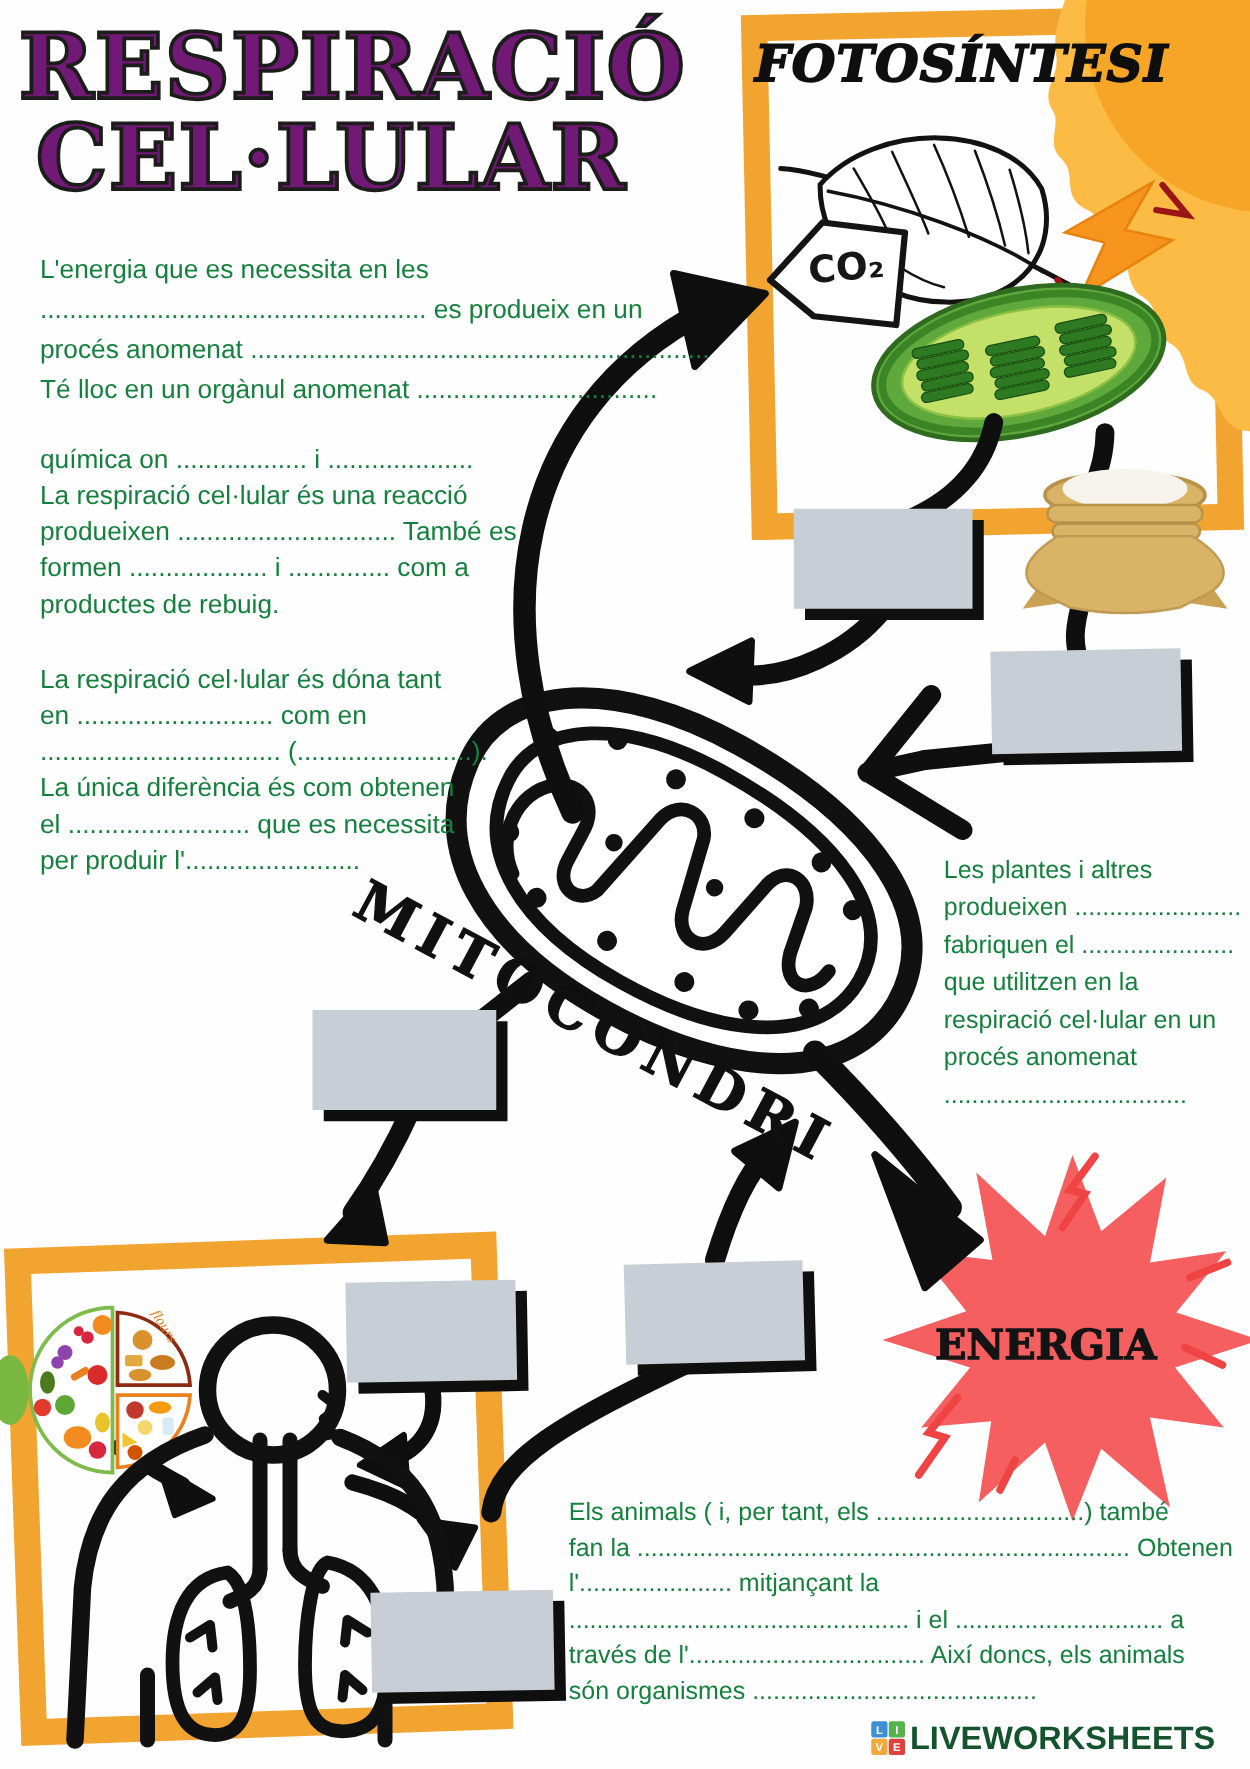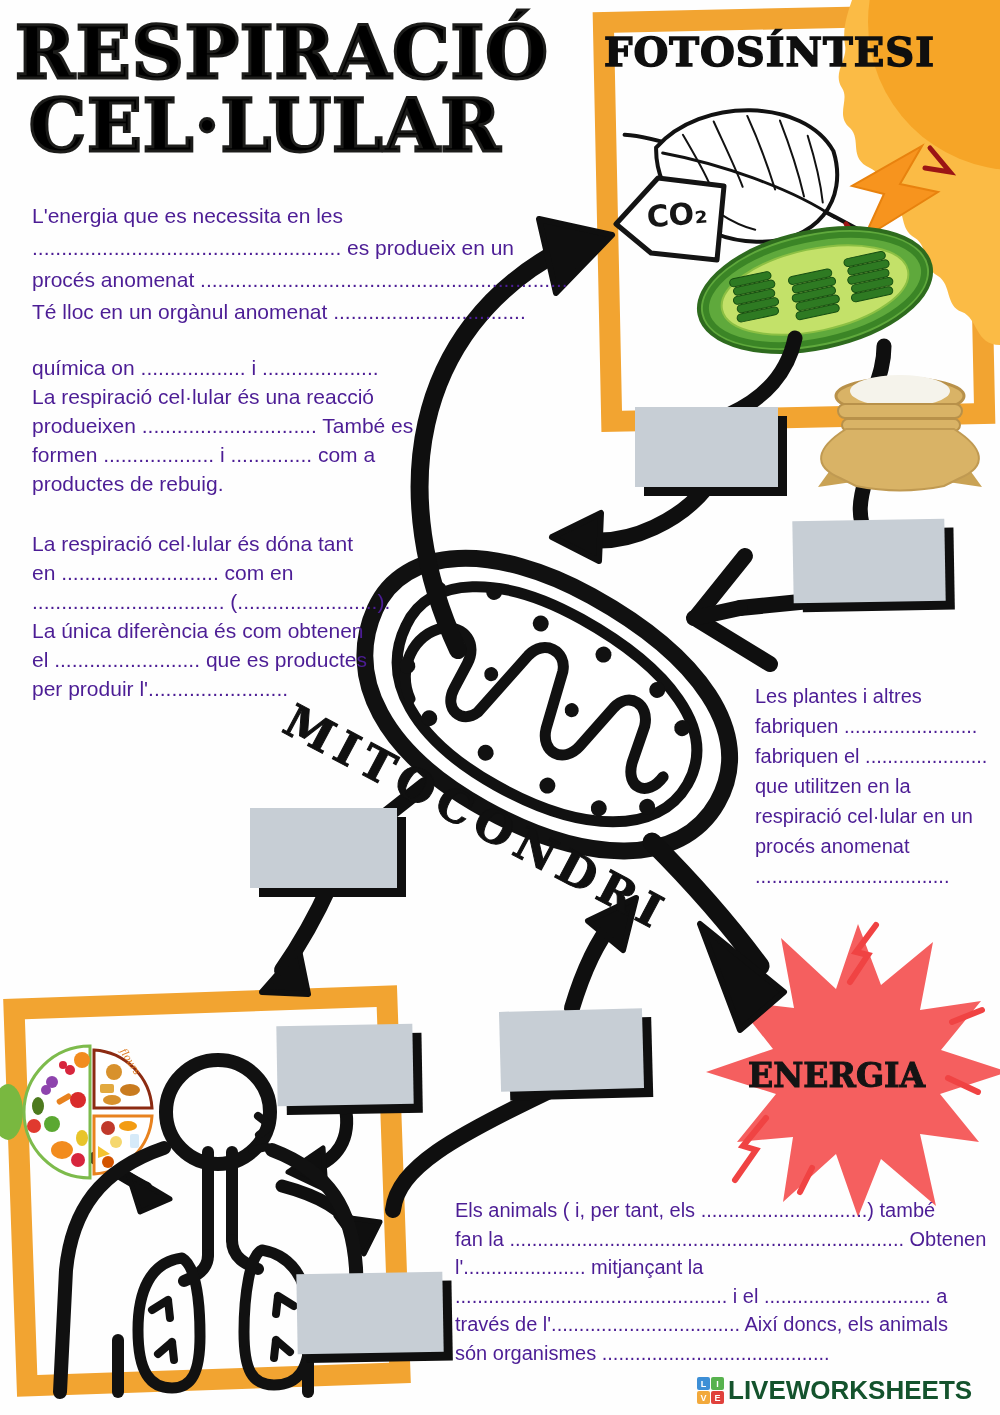--- a/index.html
+++ b/index.html
@@ -9,25 +9,25 @@
   .oframe{position:absolute;border:21px solid #F2A431;background:transparent;z-index:1;}
   #frame-foto{left:597px;top:8px;width:352px;height:378px;transform:rotate(-1.2deg);}
   #frame-human{left:10px;top:992px;width:352px;height:356px;transform:rotate(-2deg);}
   
   #art{position:absolute;left:0;top:0;z-index:2;}
   
   .abox{position:absolute;background:#C7CED5;box-shadow:9px 9px 0 #0f0f0f;z-index:3;}
   
   .txt{position:absolute;z-index:4;}
   #title{left:15px;top:16px;width:500px;text-align:center;font-family:"DejaVu Serif",serif;
-         font-weight:bold;font-size:72px;line-height:73px;color:#000000;
+         font-weight:bold;font-size:72px;line-height:73px;color:#701a75;
          -webkit-text-stroke:3px #1c1c1a;letter-spacing:1px;}
   #foto-heading{left:604px;top:28px;font-family:"DejaVu Serif",serif;font-weight:bold;
-         font-size:40px;color:#0f0f0f;-webkit-text-stroke:1.5px #0f0f0f;letter-spacing:1px;}
-  .para{position:absolute;color:#4c1d95;z-index:4;}
+         font-size:40px;color:#0f0f0f;-webkit-text-stroke:1.5px #0f0f0f;letter-spacing:1px;font-style:italic;}
+  .para{position:absolute;color:#15803d;z-index:4;}
   .para div{white-space:nowrap;}
   #p-intro{left:32px;top:200px;font-size:21px;line-height:32px;}
   #p-reaction{left:32px;top:353px;font-size:21px;line-height:29px;}
   #p-occurs{left:32px;top:529px;font-size:21px;line-height:29px;}
   #p-plants{left:755px;top:681px;font-size:20px;line-height:30px;}
   #p-animals{left:455px;top:1196px;font-size:20px;line-height:28.5px;}
   #mito-label{left:300px;top:694px;transform:rotate(28deg);transform-origin:0 0;
          font-family:"DejaVu Serif",serif;font-weight:bold;font-size:45px;letter-spacing:7px;
          color:#101010;-webkit-text-stroke:1px #101010;}
   #energia-label{left:748px;top:1056px;width:220px;text-align:left;
@@ -284,27 +284,27 @@
     <div>produeixen .............................. També es</div>
     <div>formen ................... i .............. com a</div>
     <div>productes de rebuig.</div>
   </div>
 
   <div class="para" id="p-occurs">
     <div>La respiració cel·lular és dóna tant</div>
     <div>en ........................... com en</div>
     <div>................................. (........................).</div>
     <div>La única diferència és com obtenen</div>
-    <div>el ......................... que es productes</div>
+    <div>el ......................... que es necessita</div>
     <div>per produir l'........................</div>
   </div>
 
   <div class="para" id="p-plants">
     <div>Les plantes i altres</div>
-    <div>fabriquen ........................</div>
+    <div>produeixen ........................</div>
     <div>fabriquen el ......................</div>
     <div>que utilitzen en la</div>
     <div>respiració cel·lular en un</div>
     <div>procés anomenat</div>
     <div>...................................</div>
   </div>
 
   <div class="para" id="p-animals">
     <div>Els animals ( i, per tant, els ..............................) també</div>
     <div>fan la ....................................................................... Obtenen</div>

